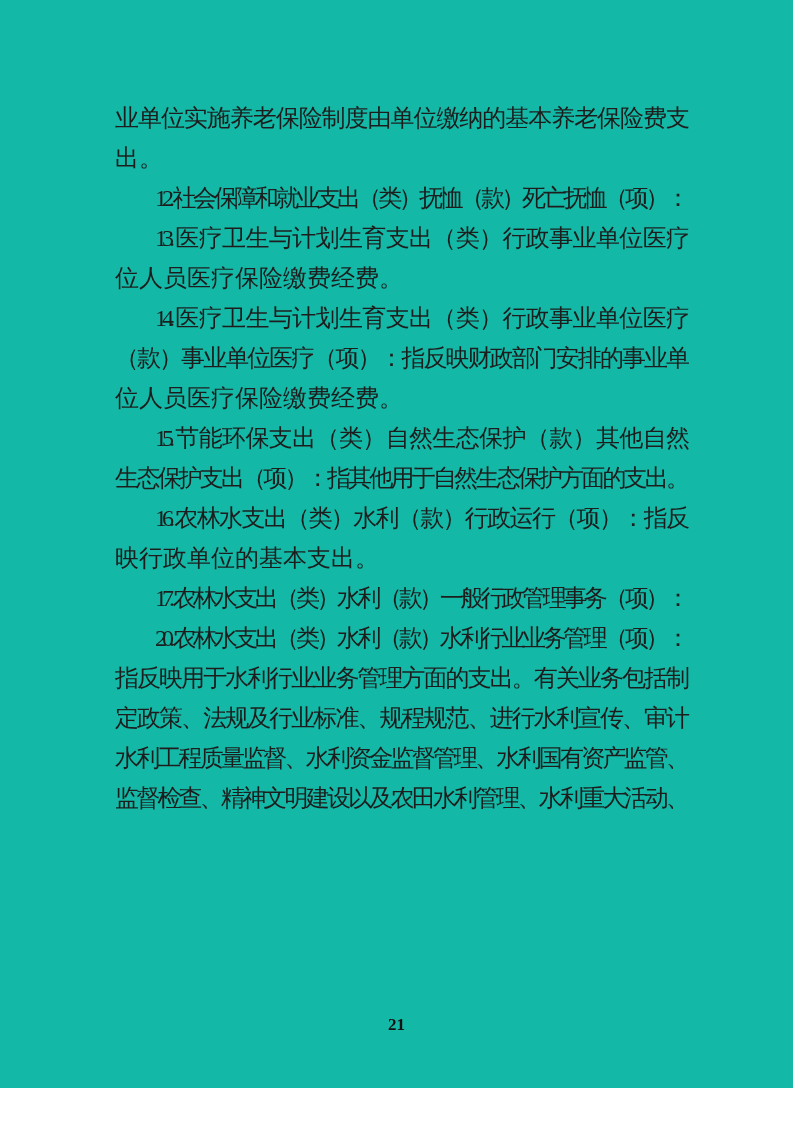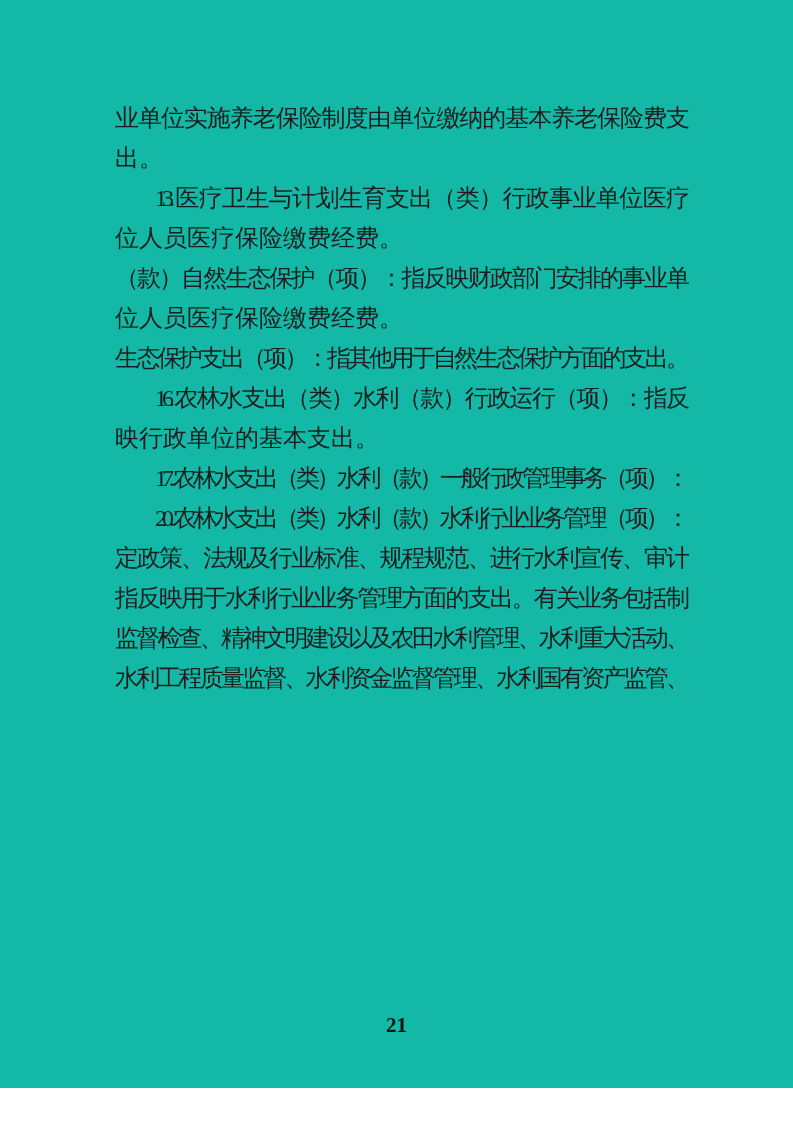--- a/index.html
+++ b/index.html
@@ -39,44 +39,47 @@
   
   .indent {
     padding-left: 40px;
   }
   .page-footer {
     position: absolute;
     top: 1012px;
     left: 0;
     width: 100%;
     text-align: center;
-    font-size: 21px;
+    font-size: 17px;
     font-weight: bold;
     line-height: 26px;
     color: #111111;
   }
 </style>
 </head>
 <body>
 
 <div class="page">
 
   <div class="doc-body">
     <div class="line fill">业单位实施养老保险制度由单位缴纳的基本养老保险费支</div>
     <div class="line">出。</div>
+    <div class="line fill indent">12. 社会保障和就业支出（类）抚恤（款）死亡抚恤（项）：</div>
     <div class="line fill indent">13. 医疗卫生与计划生育支出（类）行政事业单位医疗</div>
     <div class="line">位人员医疗保险缴费经费。</div>
-    <div class="line fill">（款）自然生态保护（项）：指反映财政部门安排的事业单</div>
+    <div class="line fill indent">14. 医疗卫生与计划生育支出（类）行政事业单位医疗</div>
+    <div class="line fill">（款）事业单位医疗（项）：指反映财政部门安排的事业单</div>
     <div class="line">位人员医疗保险缴费经费。</div>
+    <div class="line fill indent">15. 节能环保支出（类）自然生态保护（款）其他自然</div>
     <div class="line fill">生态保护支出（项）：指其他用于自然生态保护方面的支出。</div>
     <div class="line fill indent">16. 农林水支出（类）水利（款）行政运行（项）：指反</div>
     <div class="line">映行政单位的基本支出。</div>
     <div class="line fill indent">17. 农林水支出（类）水利（款）一般行政管理事务（项）：</div>
     <div class="line fill indent">20. 农林水支出（类）水利（款）水利行业业务管理（项）：</div>
+    <div class="line fill">指反映用于水利行业业务管理方面的支出。有关业务包括制</div>
     <div class="line fill">定政策、法规及行业标准、规程规范、进行水利宣传、审计</div>
-    <div class="line fill">指反映用于水利行业业务管理方面的支出。有关业务包括制</div>
+    <div class="line fill">水利工程质量监督、水利资金监督管理、水利国有资产监管、</div>
     <div class="line fill">监督检查、精神文明建设以及农田水利管理、水利重大活动、</div>
-    <div class="line fill">水利工程质量监督、水利资金监督管理、水利国有资产监管、</div>
   </div>
 
   <div class="page-footer">21</div>
 
 </div>
 
 </body></html>

